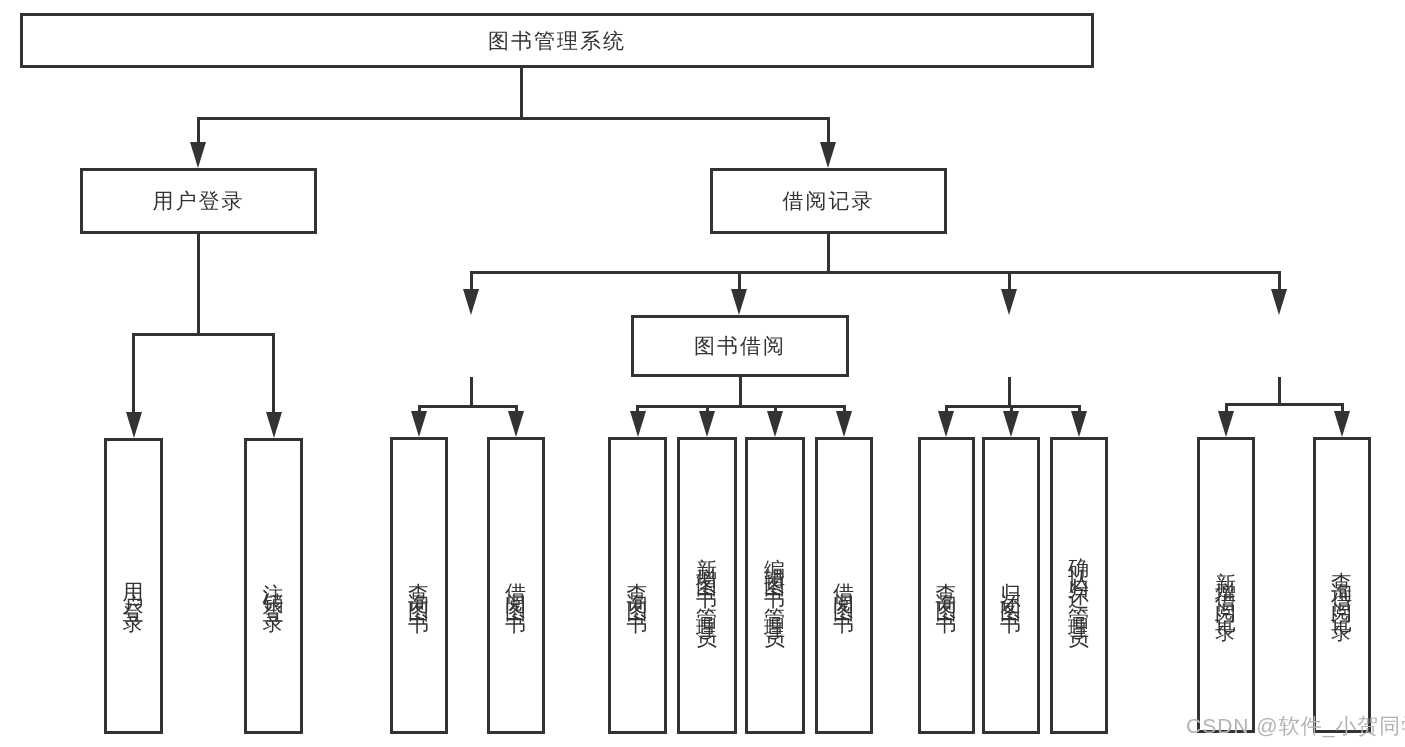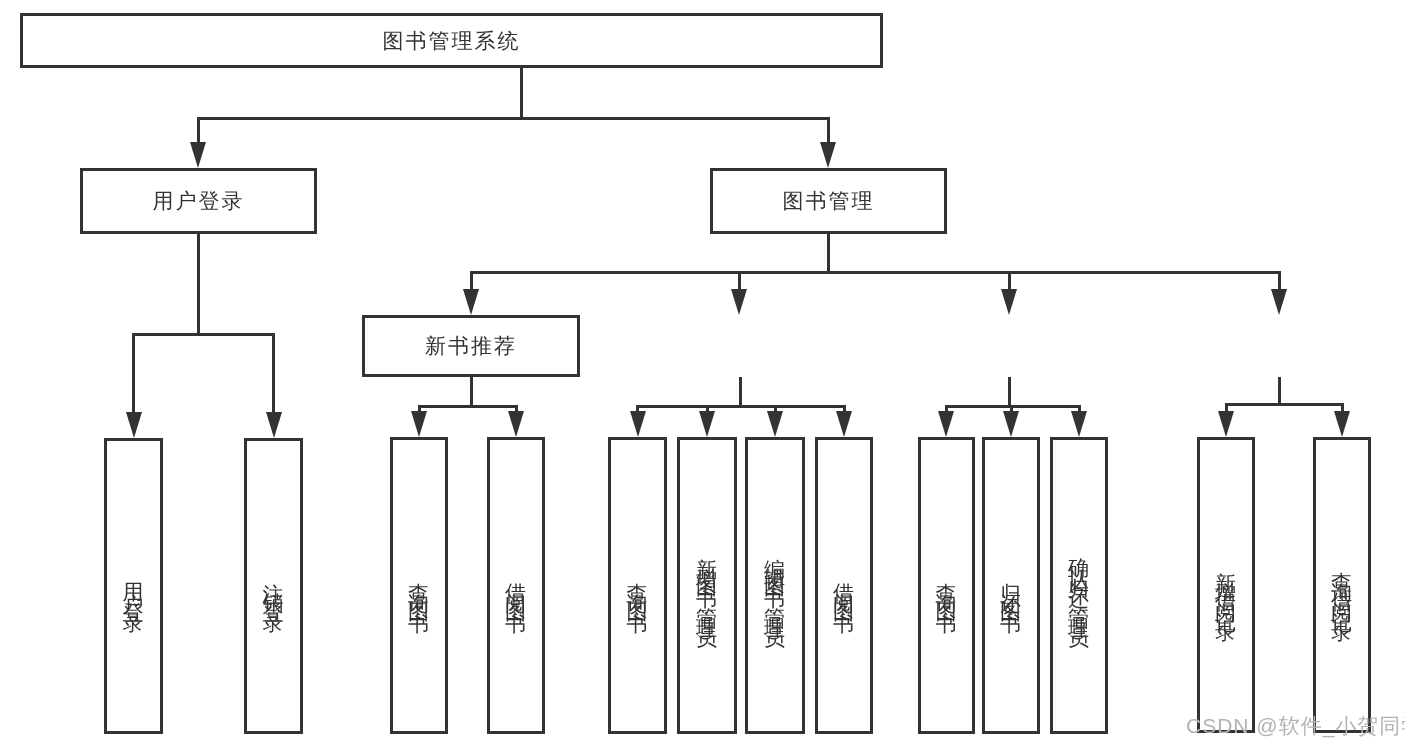--- a/index.html
+++ b/index.html
@@ -26,51 +26,51 @@
   .watermark{
     position:absolute;left:1186px;top:712px;z-index:10;
     font-size:21px;color:#b3b3b6;white-space:nowrap;letter-spacing:1px;
   }
 </style>
 </head>
 <body>
 
 <div class="canvas">
 
-  <div class="box" style="left:20px;top:13px;width:863px;height:55px">图书管理系统</div>
+  <div class="box" style="left:20px;top:13px;width:1074px;height:55px">图书管理系统</div>
 
   <div class="vl" style="left:520px;top:68px;height:52px"></div>
   <div class="hl" style="left:197px;top:117px;width:633px"></div>
   <div class="vl" style="left:197px;top:117px;height:30px"></div>
   <div class="arr" style="left:190px;top:142px"></div>
   <div class="vl" style="left:827px;top:117px;height:30px"></div>
   <div class="arr" style="left:820px;top:142px"></div>
 
   <div class="box" style="left:80px;top:168px;width:237px;height:66px">用户登录</div>
-  <div class="box" style="left:710px;top:168px;width:237px;height:66px">图书管理</div>
+  <div class="box" style="left:710px;top:168px;width:237px;height:66px">借阅记录</div>
 
   <div class="vl" style="left:197px;top:234px;height:102px"></div>
   <div class="hl" style="left:132px;top:333px;width:143px"></div>
   <div class="vl" style="left:132px;top:333px;height:82px"></div>
   <div class="arr" style="left:126px;top:412px"></div>
   <div class="vl" style="left:272px;top:333px;height:82px"></div>
   <div class="arr" style="left:266px;top:412px"></div>
 
   <div class="vl" style="left:827px;top:234px;height:40px"></div>
   <div class="hl" style="left:470px;top:271px;width:811px"></div>
   <div class="vl" style="left:470px;top:271px;height:22px"></div>
   <div class="arr" style="left:463px;top:289px"></div>
   <div class="vl" style="left:738px;top:271px;height:22px"></div>
   <div class="arr" style="left:731px;top:289px"></div>
   <div class="vl" style="left:1008px;top:271px;height:22px"></div>
   <div class="arr" style="left:1001px;top:289px"></div>
   <div class="vl" style="left:1278px;top:271px;height:22px"></div>
   <div class="arr" style="left:1271px;top:289px"></div>
 
-  <div class="box" style="left:362px;top:315px;width:218px;height:62px">新书推荐</div>
+  <div class="box" style="left:631px;top:315px;width:218px;height:62px">图书借阅</div>
 
   <div class="vl" style="left:470px;top:377px;height:31px"></div>
   <div class="hl" style="left:418px;top:405px;width:100px"></div>
   <div class="vl" style="left:418px;top:405px;height:10px"></div>
   <div class="arr" style="left:411px;top:411px"></div>
   <div class="vl" style="left:515px;top:405px;height:10px"></div>
   <div class="arr" style="left:508px;top:411px"></div>
 
   <div class="vl" style="left:739px;top:377px;height:31px"></div>
   <div class="hl" style="left:636px;top:405px;width:210px"></div>

